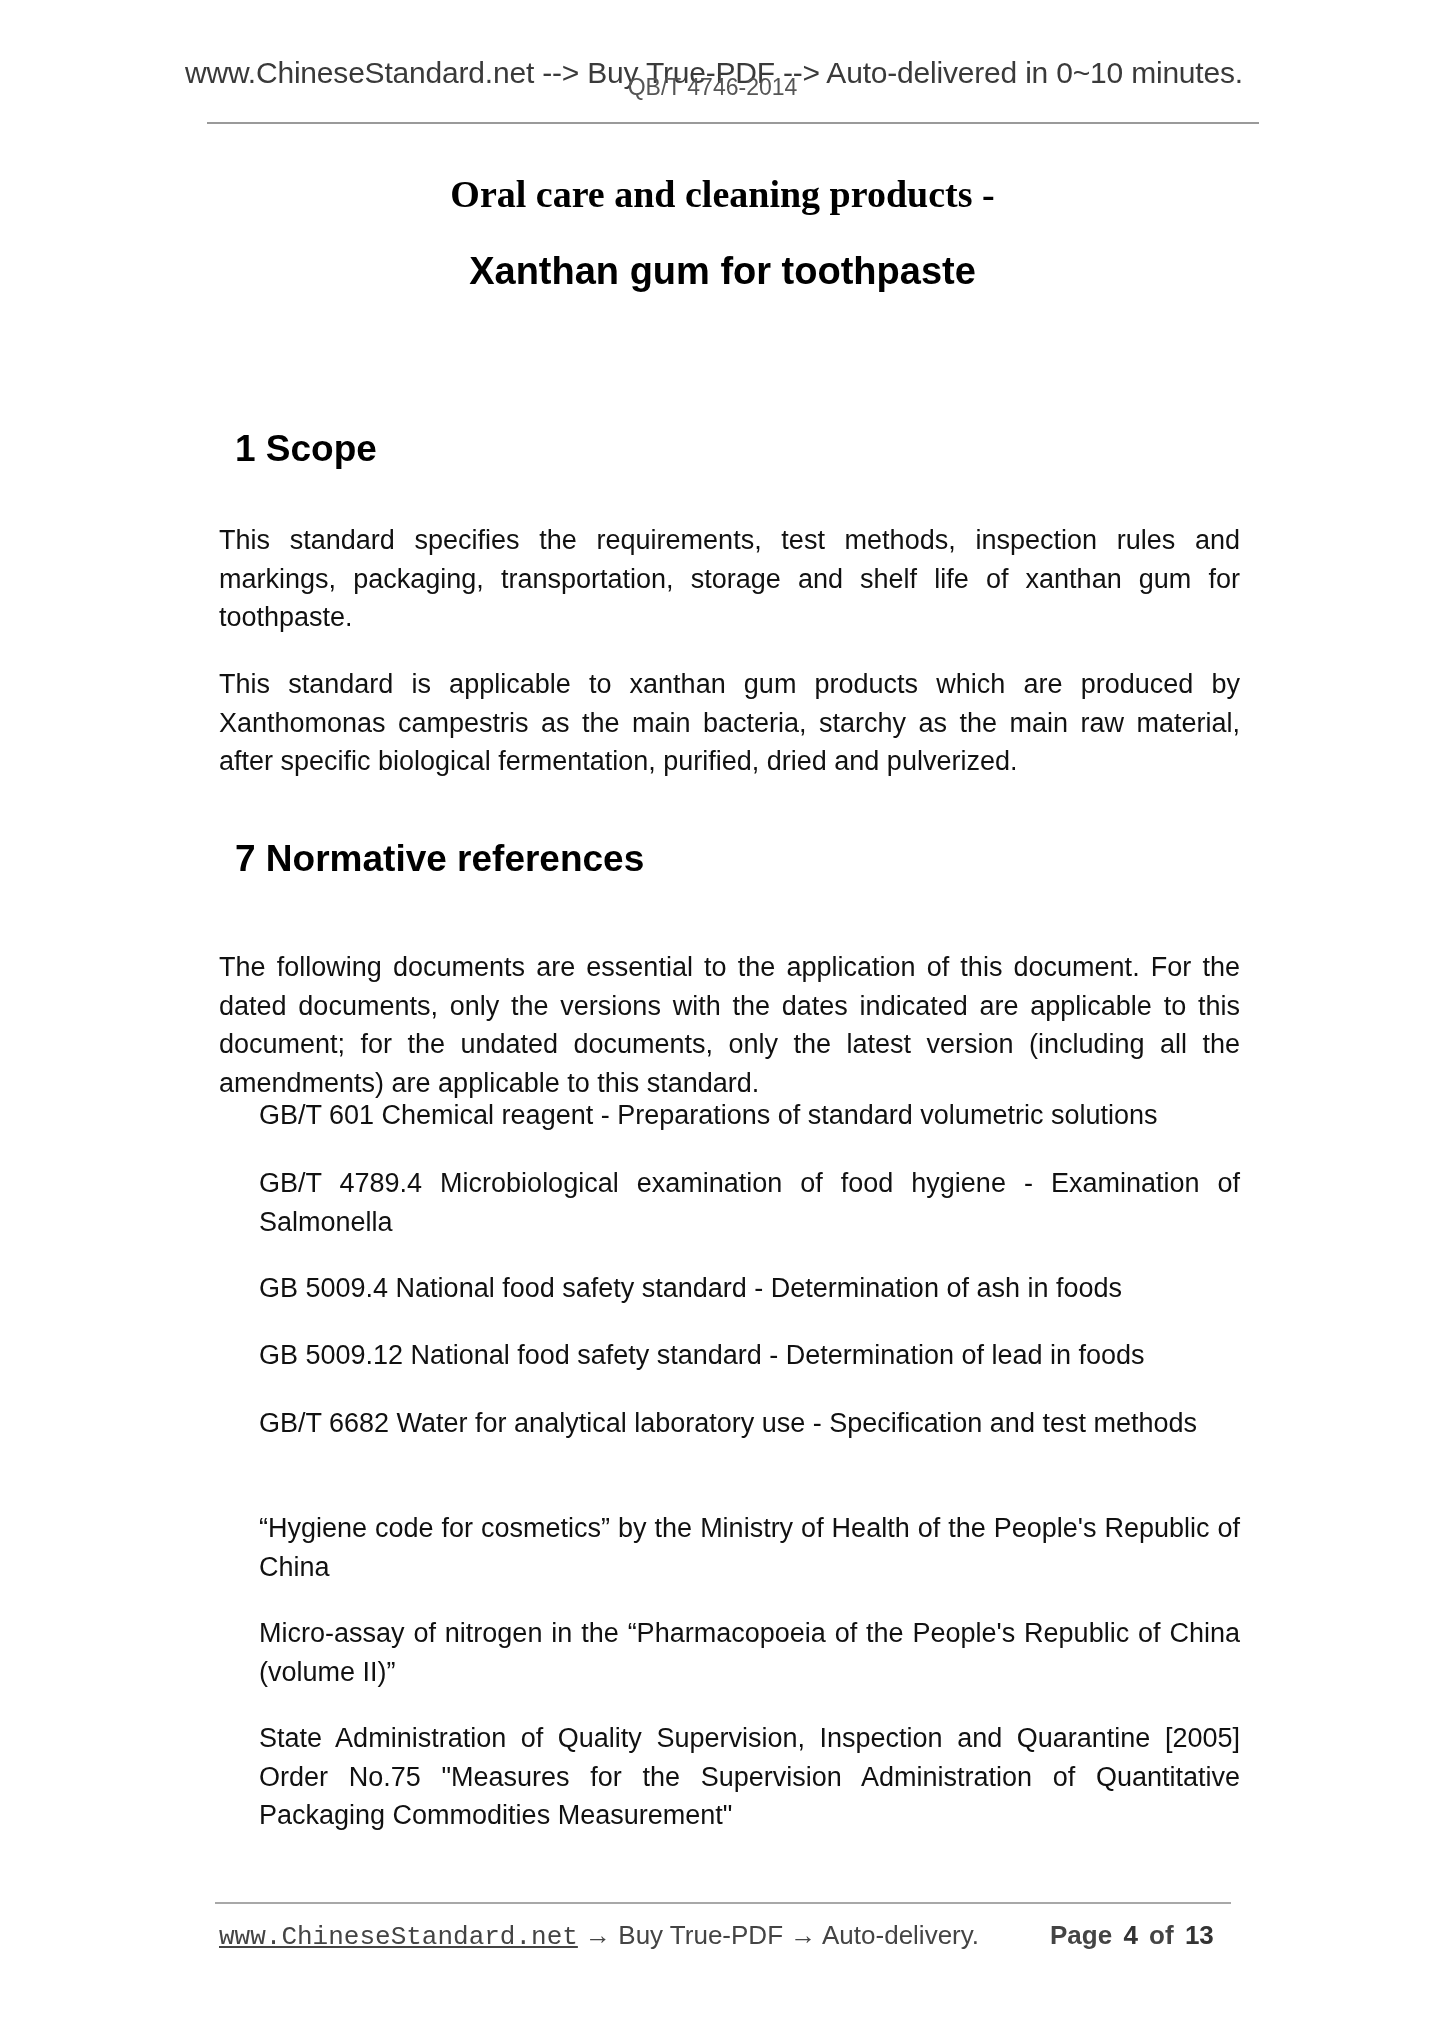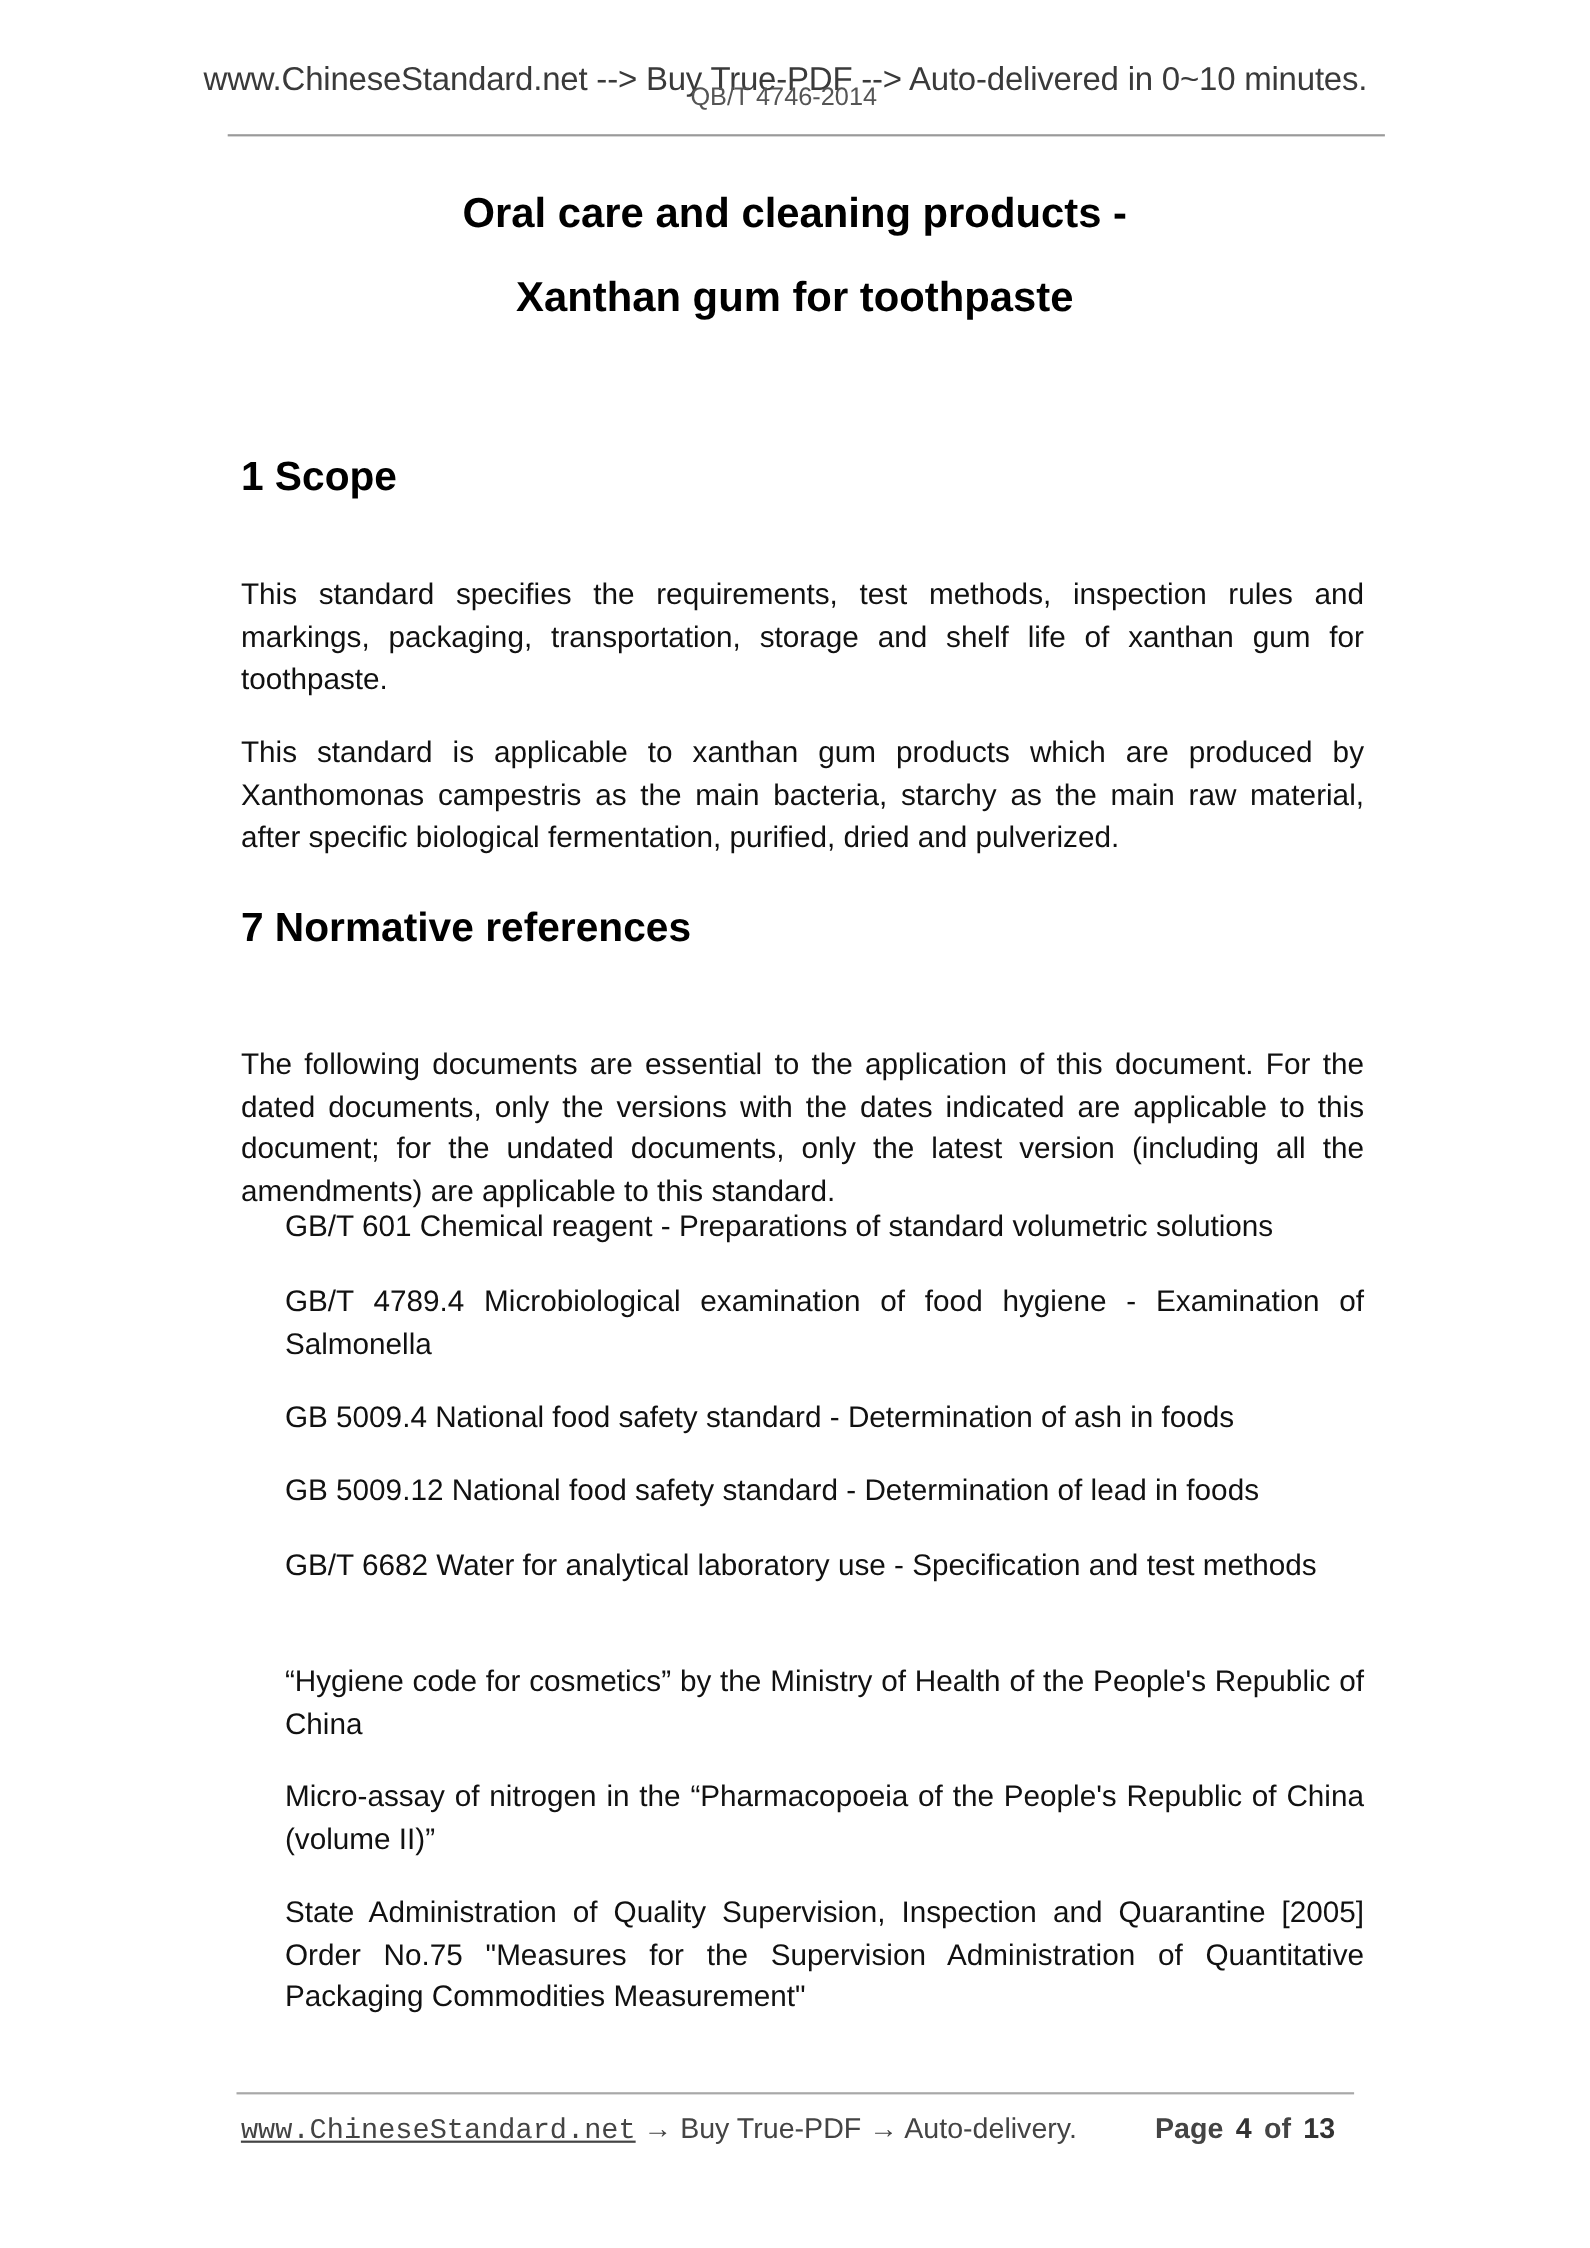--- a/index.html
+++ b/index.html
@@ -6,24 +6,24 @@
     body { width: 1445px; height: 2044px; position: relative; overflow: hidden;
            font-family: "Liberation Sans", sans-serif; color: #111; }
     .header-banner { position: absolute; left: 0; width: 1428px; top: 58px; text-align: center;
            font-size: 30px; color: #3a3a3a; letter-spacing: -0.2px; line-height: 1; white-space: nowrap; }
     .header-docno { position: absolute; left: 0; width: 1425px; top: 76px; text-align: center;
            font-size: 23px; color: #555; line-height: 1; }
     .header-rule { position: absolute; left: 207px; width: 1052px; top: 122px; height: 0;
            border-top: 2px solid #9a9a9a; }
     .title { position: absolute; left: 0; width: 1445px; text-align: center; font-weight: bold;
            font-size: 38px; line-height: 1; color: #000; }
-    .title1 { top: 175px; }
+    .title1 { top: 175px; font-family: Liberation Serif, serif; }
     .title2 { top: 252px; }
     .content { position: absolute; left: 219px; width: 1021px; }
-    .h1 { font-weight: bold; font-size: 37px; color: #000; margin: 0; line-height: 1; }
+    .h1 { font-weight: bold; font-size: 37px; color: #000; margin: 16px; line-height: 1; }
     .p { font-size: 27px; line-height: 38.5px; text-align: justify; margin: 0; color: #111; }
     .ref { font-size: 27px; line-height: 38.5px; text-align: justify; margin: 0; padding-left: 40px; color: #111; }
     .footer-rule { position: absolute; left: 215px; width: 1016px; top: 1902px; border-top: 2px solid #a8a8a8; }
     .footer-left { position: absolute; left: 219px; top: 1922px; font-size: 26px; color: #444; line-height: 1; white-space: nowrap; }
     .footer-left a { color: #444; text-decoration: underline; font-family: Liberation Mono, monospace; }
     .footer-right { position: absolute; left: 1050px; top: 1922px; font-size: 26px; color: #444; line-height: 1; white-space: nowrap; word-spacing: 4px; font-weight: bold; }
     .footer-right b { color: #333; }
   </style>
 </head>
 <body>

